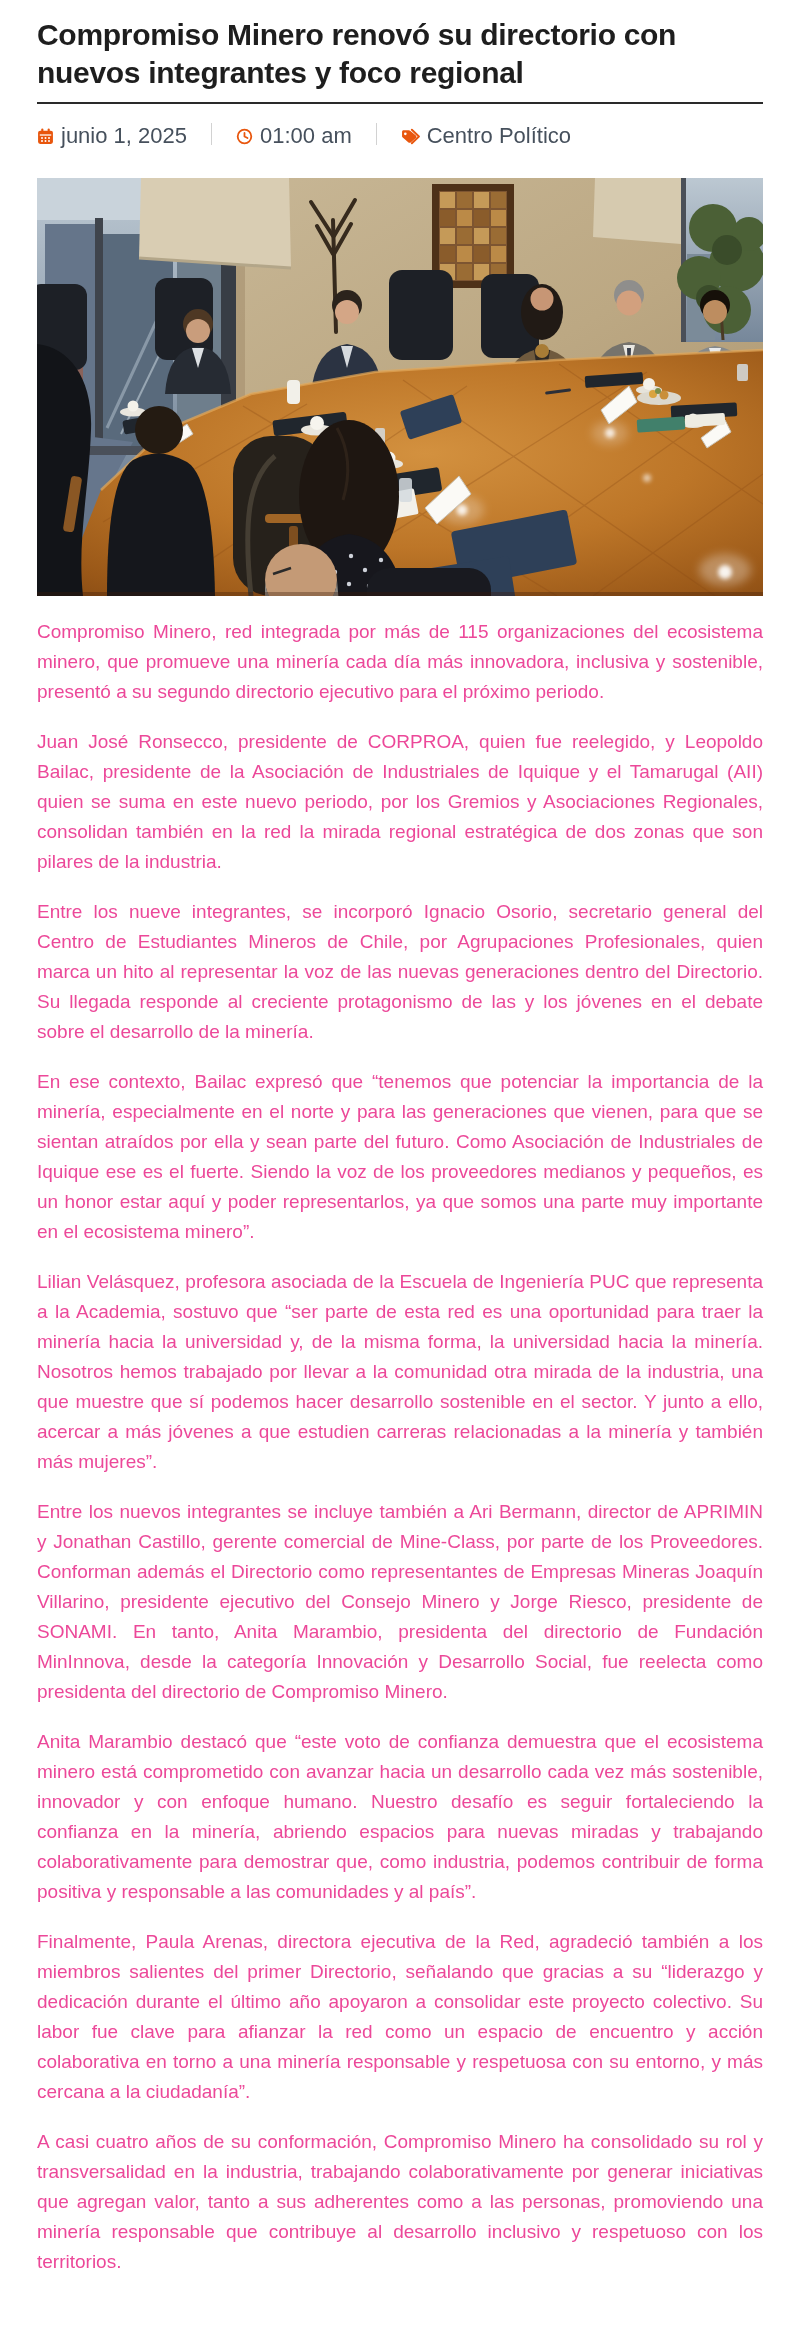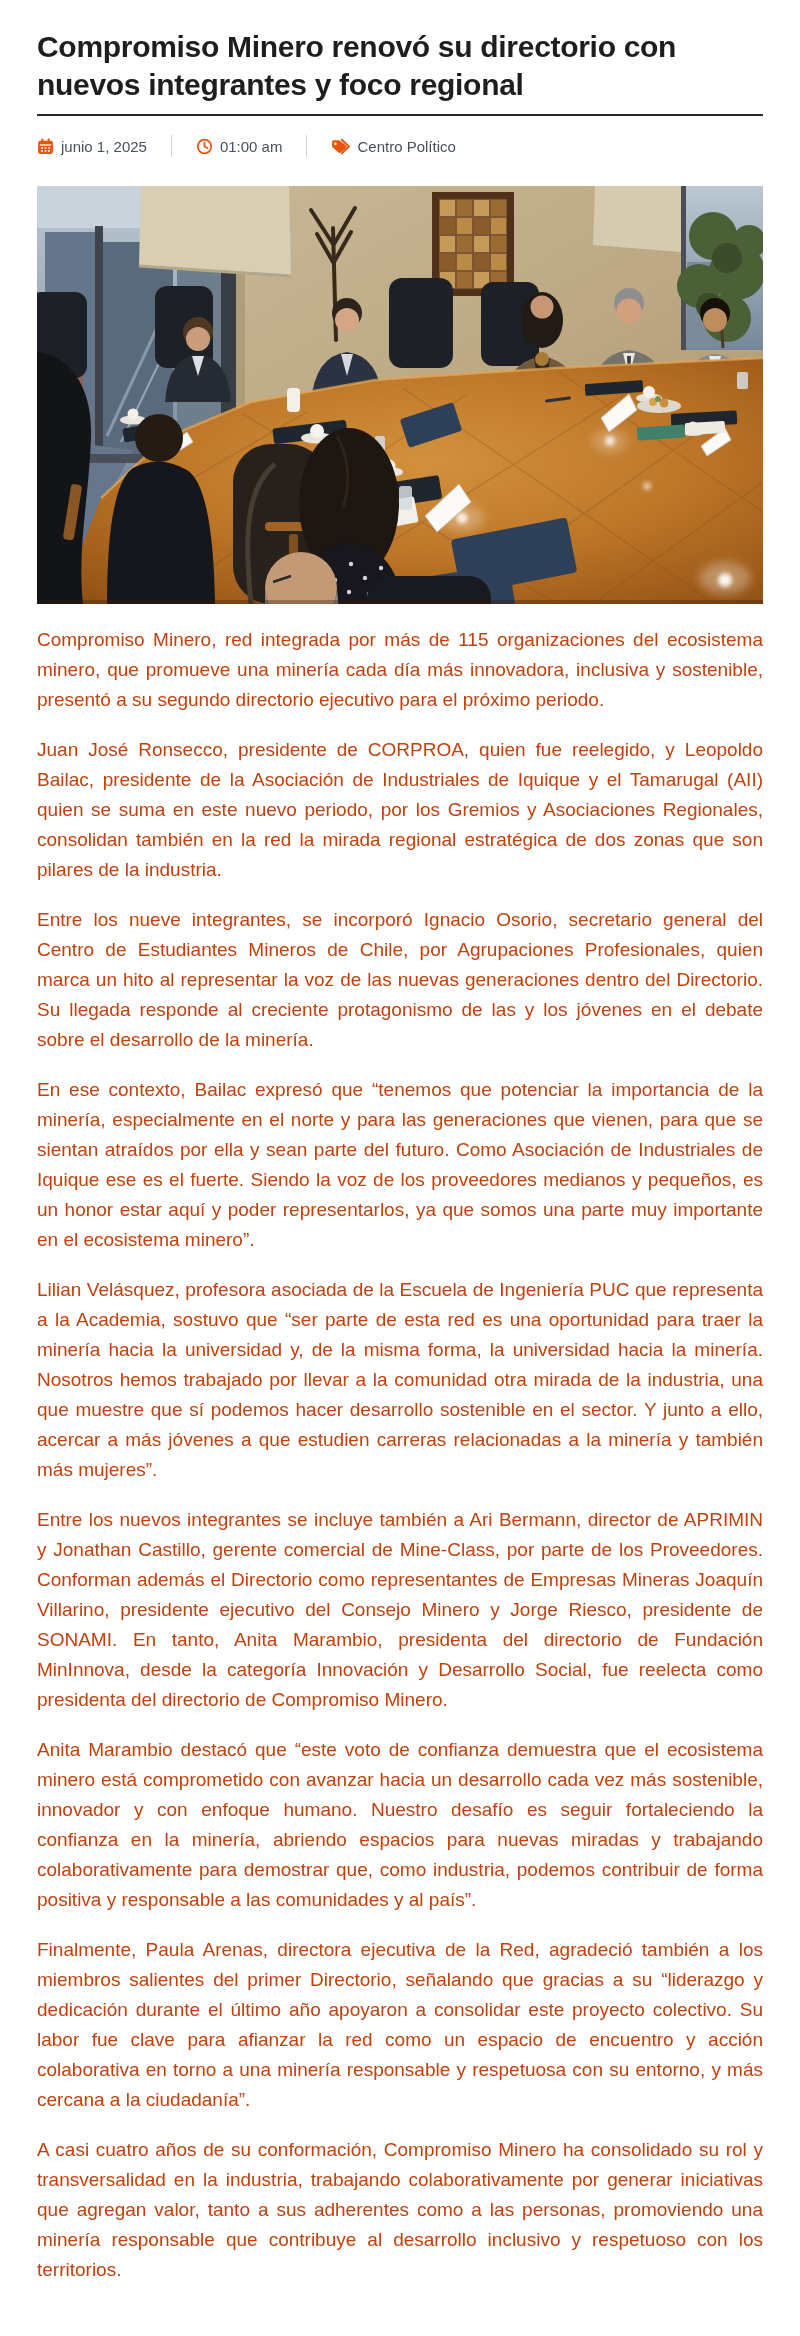--- a/index.html
+++ b/index.html
@@ -1,47 +1,47 @@
 <!DOCTYPE html>
 <html><head>
 <meta charset="utf-8">
 <style>
   html, body { margin: 0; padding: 0; background: #ffffff; }
   body { width: 800px; font-family: "Liberation Sans", sans-serif; }
-  .page { width: 800px; min-height: 2336px; box-sizing: border-box; padding: 28px 37px 30px; }
+  .page { width: 800px; min-height: 2336px; box-sizing: border-box; padding: 16px 37px 30px; }
 
   .title {
     margin: 0 0 10px 0;
     font-size: 30px;
     line-height: 38px;
     font-weight: bold;
     letter-spacing: -0.3px;
     color: #1e1e1e;
   }
   .divider { height: 2px; background: #2a2a2a; margin: 0 0 19px 0; }
 
   .meta {
     display: flex;
-    align-items: center;
+    align-items: flex-start;
     color: #46505c;
-    font-size: 15px;
+    font-size: 22px;
     margin: 0 0 29px 0;
   }
   .meta-item { display: flex; align-items: center; gap: 7px; text-decoration: none; color: #46505c; }
   .meta-item.category { cursor: pointer; }
   .meta-sep { width: 1px; height: 22px; background: #d2d2d2; margin: 0 24px; }
   .meta svg { display: block; }
 
   .photo { display: block; width: 726px; height: 418px; margin: 0 0 21px 0; }
 
   .body p {
     margin: 0 0 20px 0;
     font-size: 19px;
     line-height: 30px;
-    color: #c2410c;
+    color: #ec4899;
     text-align: justify;
   }
   .body p:last-child { margin-bottom: 0; }
 </style>
 </head>
 <body>
 
 <div class="page">
 
   <h1 class="title">Compromiso Minero renovó su directorio con nuevos integrantes y foco regional</h1>

